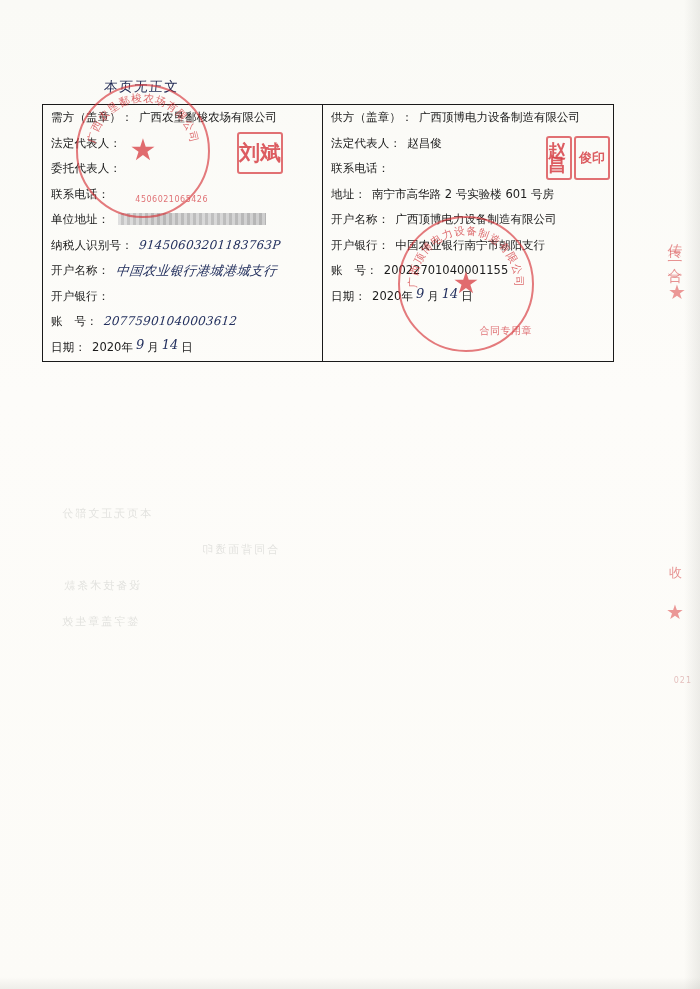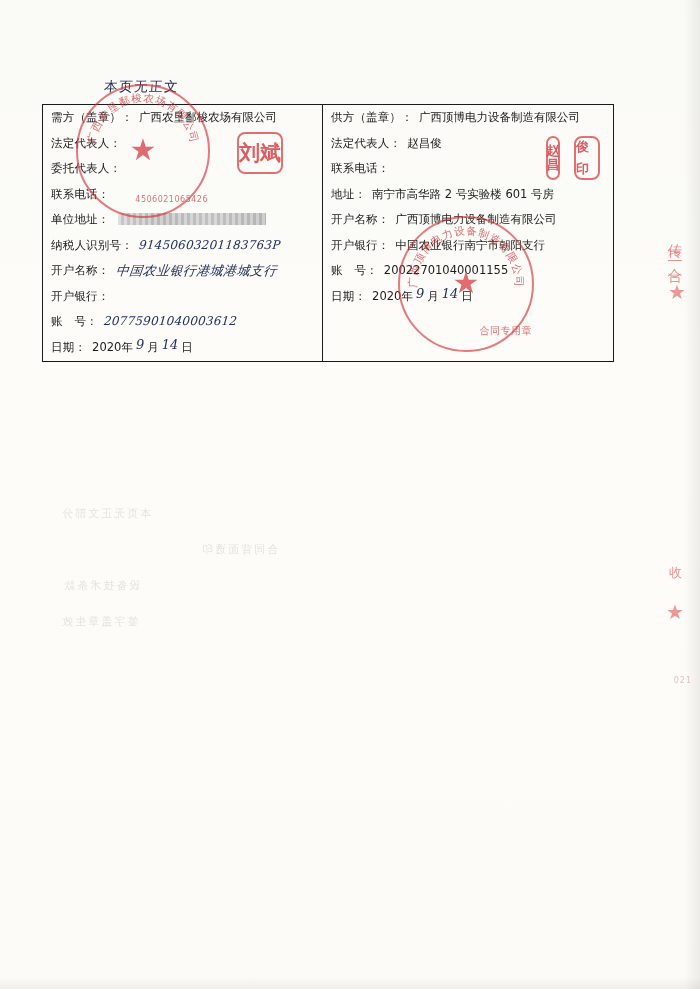--- a/index.html
+++ b/index.html
@@ -181,21 +181,21 @@
     bottom: 12px;
     text-align: right;
     font-size: 8px;
     color: rgba(208, 42, 48, 0.75);
     letter-spacing: .5px;
   }
 
   
   .sq-stamp {
     border: 2px solid rgba(214, 47, 52, 0.75);
-    border-radius: 8px;
+    border-radius: 3px;
     box-sizing: border-box;
     color: rgba(210, 44, 50, 0.85);
     font-family: "DejaVu Serif", "Liberation Serif", serif;
     font-weight: bold;
     display: flex;
     align-items: center;
     justify-content: center;
     opacity: .9;
   }
 
@@ -382,22 +382,22 @@
       </defs>
       <text>
         <textPath href="#supArc" startOffset="50%" text-anchor="middle">广西顶博电力设备制造有限公司</textPath>
       </text>
     </svg>
   </div>
   <div class="star">★</div>
   <div class="code" style="font-size:10px;">合同专用章</div>
 </div>
 
-<div class="stamp sq-stamp" style="left:546px; top:136px; width:14px; height:44px; font-size:13px; line-height:14px; flex-direction:column;">赵昌</div>
-<div class="stamp sq-stamp" style="left:574px; top:136px; width:26px; height:44px; font-size:13px; line-height:22px; flex-direction:column;">俊印</div>
+<div class="stamp sq-stamp" style="left:546px; top:136px; width:26px; height:44px; font-size:18px; line-height:14px; flex-direction:column;">赵昌</div>
+<div class="stamp sq-stamp" style="left:574px; top:136px; width:36px; height:44px; font-size:13px; line-height:22px; flex-direction:column;text-align:right;">俊印</div>
 
 <div class="margin-mark" style="right:16px; top:232px;">传二（合）</div>
 <div class="margin-star" style="right:14px; top:280px;">★</div>
 <div class="margin-star" style="right:16px; top:600px;">★</div>
 <div class="margin-mark" style="right:16px; top:556px; letter-spacing:4px; font-size:13px;">收</div>
 <div class="margin-small" style="right:8px; top:676px;">021</div>
 
 <div class="edge-shadow"></div>
 <div class="edge-shadow-b"></div>
 

